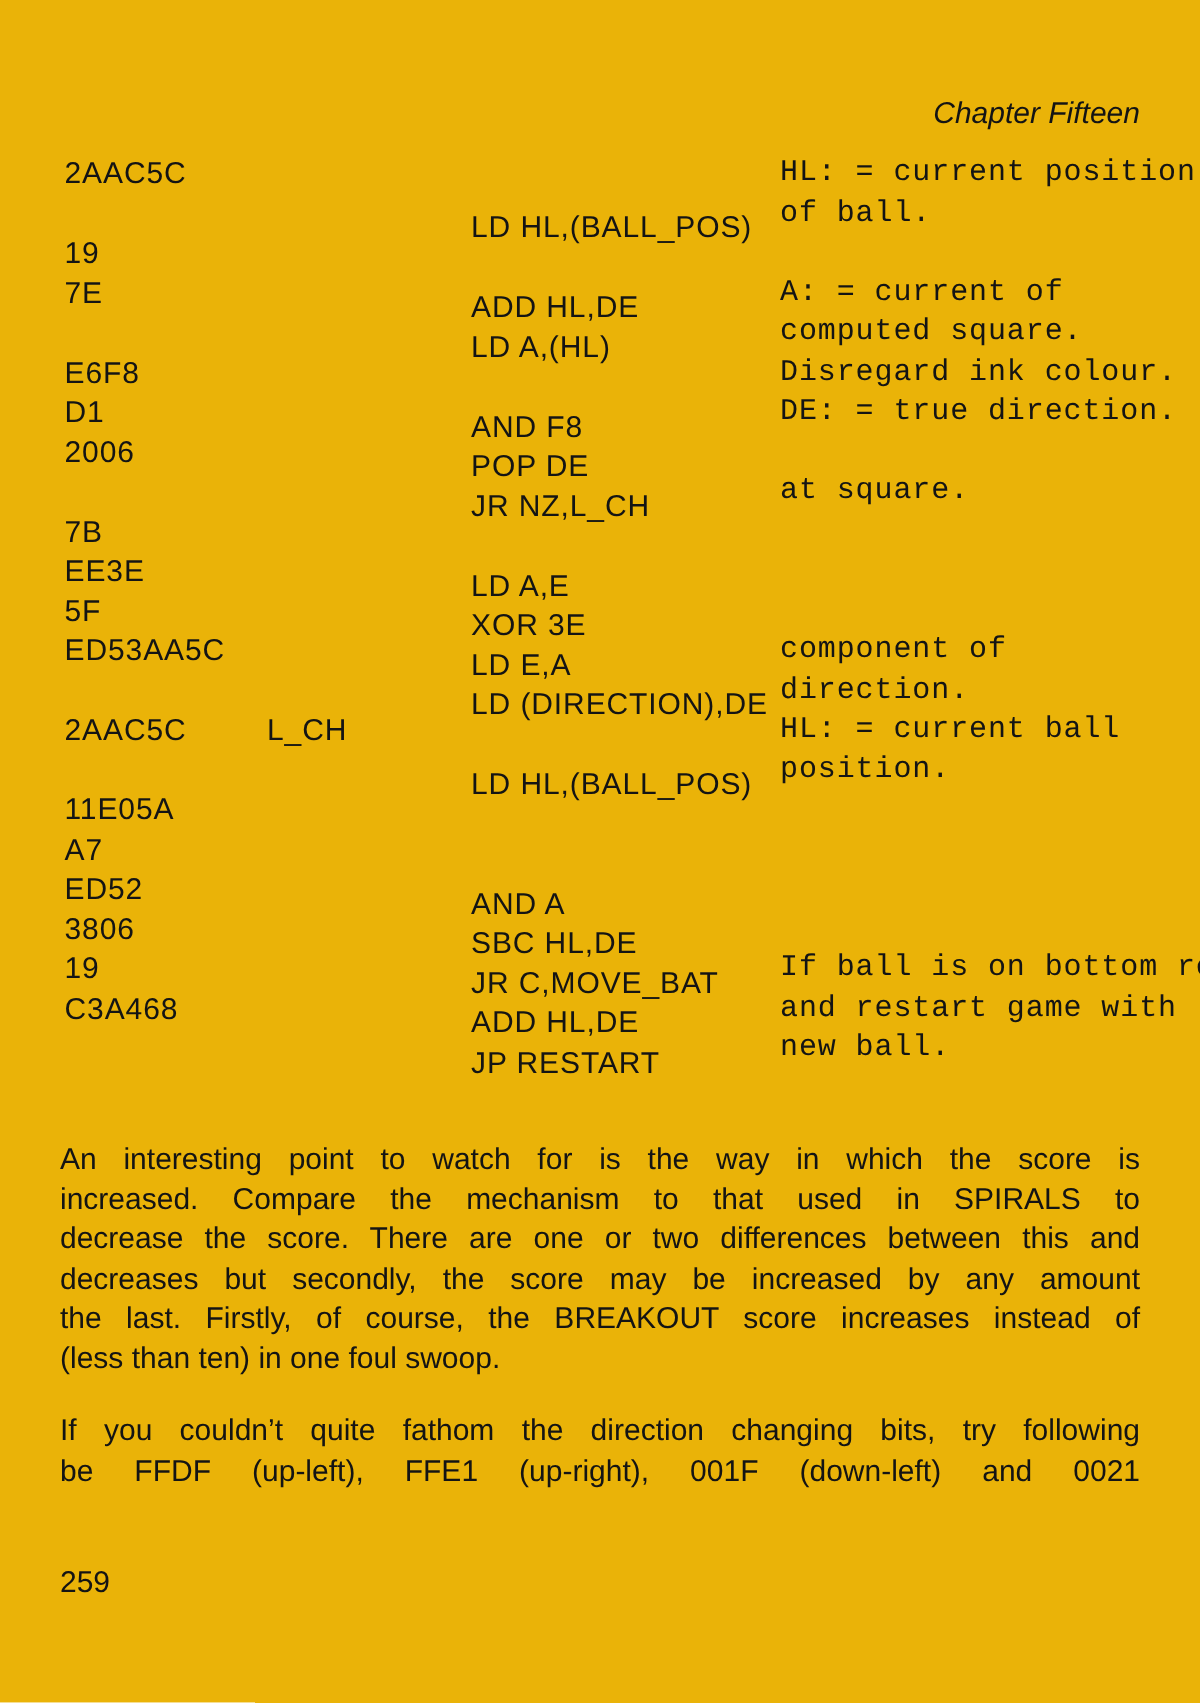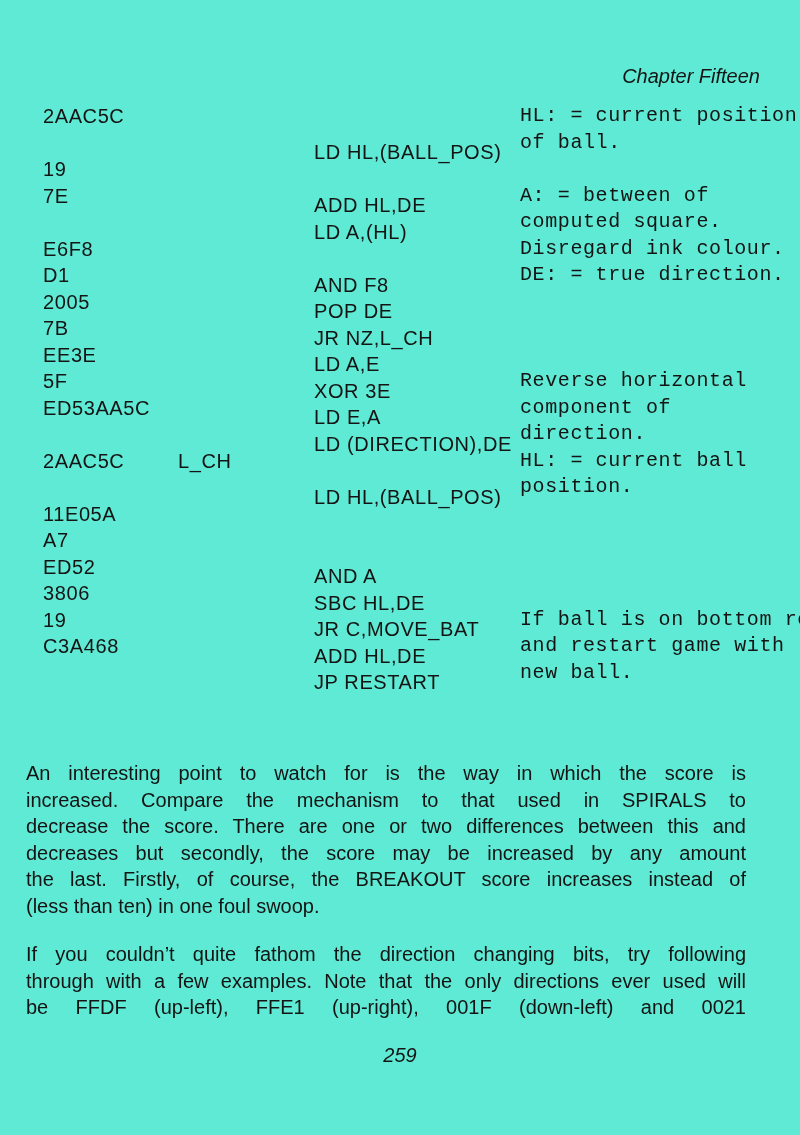--- a/index.html
+++ b/index.html
@@ -4,21 +4,21 @@
 <style>
   html, body {
     margin: 0;
     padding: 0;
     background: #ffffff;
   }
   .page {
     position: relative;
     width: 800px;
     height: 1135px;
-    background: #5eead4;
+    background: #eab308;
     color: #141414;
     font-family: "Liberation Sans", sans-serif;
     overflow: hidden;
   }
   .chapter-header {
     position: absolute;
     top: 64px;
     left: 40px;
     width: 720px;
     text-align: right;
@@ -44,41 +44,40 @@
     position: absolute;
     top: 0;
     white-space: pre;
   }
   .cell.hex     { left: 43px;  }
   .cell.label   { left: 178px; }
   .cell.instr   { left: 314px; margin-top: 36px; }
   .cell.comment { left: 520px; font-family: Liberation Mono, monospace; }
   .para {
     position: absolute;
-    left: 26px;
+    left: 40px;
     width: 720px;
     font-size: 20px;
     line-height: 26.5px;
   }
   #para1 { top: 760px; }
   #para2 { top: 941px; }
   .pline { text-align: left; }
   .pline.just {
     text-align: justify;
     text-align-last: justify;
   }
   .page-number {
     position: absolute;
     top: 1042px;
     left: 40px;
     width: 720px;
-    text-align: center;
+    text-align: left;
     font-size: 20px;
     line-height: 26.5px;
-    font-style: italic;
   }
 </style>
 </head>
 <body>
 
 <div class="page">
 
   <div class="chapter-header">Chapter Fifteen</div>
 
   <div class="code-listing" id="code-listing">
@@ -97,62 +96,67 @@
       <div class="code-row">
     <span class="cell hex">19</span>
     <span class="cell label"></span>
     <span class="cell instr">ADD HL,DE</span>
     <span class="cell comment"></span>
   </div>
       <div class="code-row">
     <span class="cell hex">7E</span>
     <span class="cell label"></span>
     <span class="cell instr">LD A,(HL)</span>
-    <span class="cell comment">A: = between of</span>
+    <span class="cell comment">A: = current of</span>
   </div>
       <div class="code-row">
     <span class="cell hex"></span>
     <span class="cell label"></span>
     <span class="cell instr"></span>
     <span class="cell comment">computed square.</span>
   </div>
       <div class="code-row">
     <span class="cell hex">E6F8</span>
     <span class="cell label"></span>
     <span class="cell instr">AND F8</span>
     <span class="cell comment">Disregard ink colour.</span>
   </div>
       <div class="code-row">
     <span class="cell hex">D1</span>
     <span class="cell label"></span>
     <span class="cell instr">POP DE</span>
     <span class="cell comment">DE: = true direction.</span>
   </div>
       <div class="code-row">
-    <span class="cell hex">2005</span>
+    <span class="cell hex">2006</span>
     <span class="cell label"></span>
     <span class="cell instr">JR NZ,L_CH</span>
   </div>
       <div class="code-row">
+    <span class="cell hex"></span>
+    <span class="cell label"></span>
+    <span class="cell instr"></span>
+    <span class="cell comment">at square.</span>
+  </div>
+      <div class="code-row">
     <span class="cell hex">7B</span>
     <span class="cell label"></span>
     <span class="cell instr">LD A,E</span>
     <span class="cell comment"></span>
   </div>
       <div class="code-row">
     <span class="cell hex">EE3E</span>
     <span class="cell label"></span>
     <span class="cell instr">XOR 3E</span>
     <span class="cell comment"></span>
   </div>
       <div class="code-row">
     <span class="cell hex">5F</span>
     <span class="cell label"></span>
     <span class="cell instr">LD E,A</span>
-    <span class="cell comment">Reverse horizontal</span>
   </div>
       <div class="code-row">
     <span class="cell hex">ED53AA5C</span>
     <span class="cell label"></span>
     <span class="cell instr">LD (DIRECTION),DE</span>
     <span class="cell comment">component of</span>
   </div>
       <div class="code-row">
     <span class="cell hex"></span>
     <span class="cell label"></span>
@@ -218,19 +222,18 @@
       <div class="pline just">An interesting point to watch for is the way in which the score is</div>
       <div class="pline just">increased. Compare the mechanism to that used in SPIRALS to</div>
       <div class="pline just">decrease the score. There are one or two differences between this and</div>
       <div class="pline just">decreases but secondly, the score may be increased by any amount</div>
       <div class="pline just">the last. Firstly, of course, the BREAKOUT score increases instead of</div>
       <div class="pline">(less than ten) in one foul swoop.</div>
     </div>
 
   <div class="para" id="para2">
       <div class="pline just">If you couldn’t quite fathom the direction changing bits, try following</div>
-      <div class="pline just">through with a few examples. Note that the only directions ever used will</div>
       <div class="pline just">be FFDF (up-left), FFE1 (up-right), 001F (down-left) and 0021</div>
     </div>
 
   <div class="page-number">259</div>
 
 </div>
 
 </body></html>

